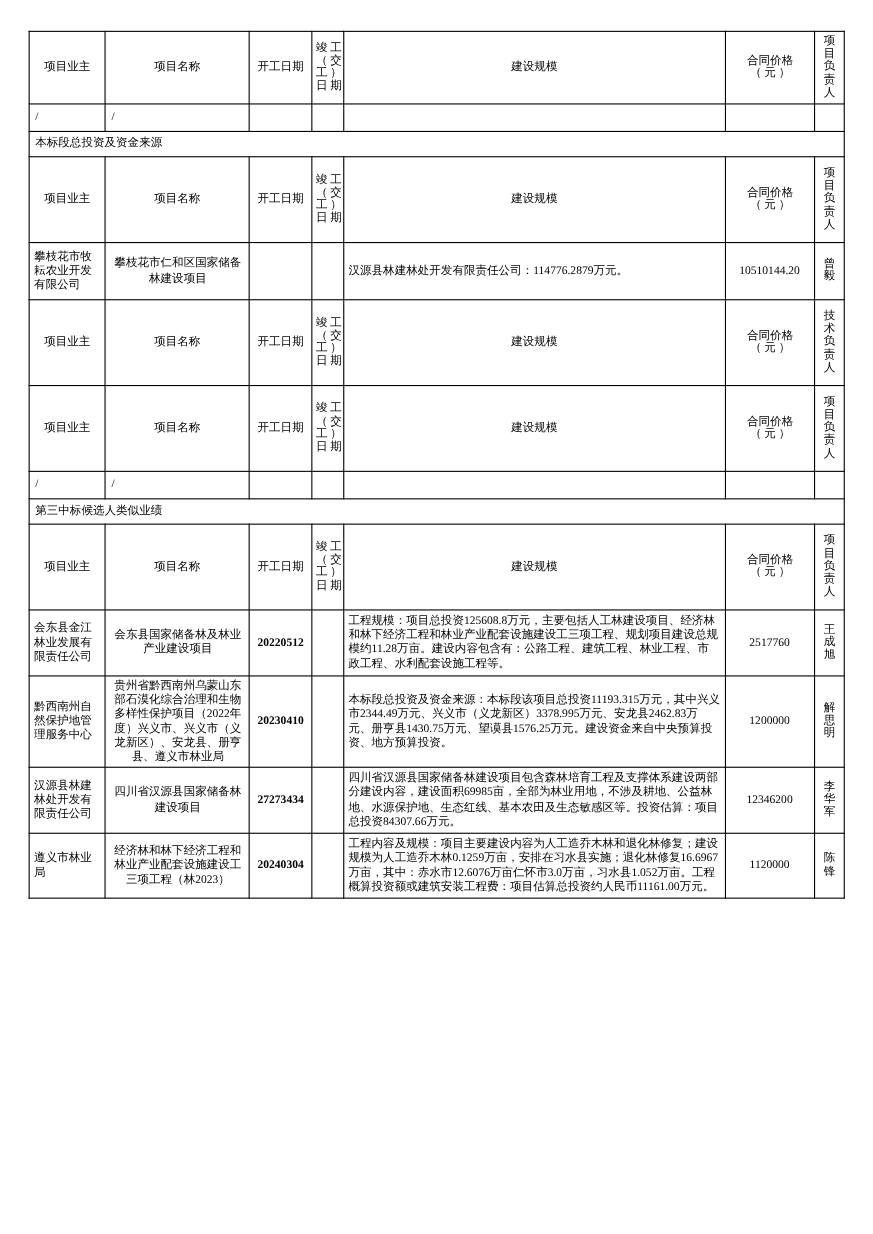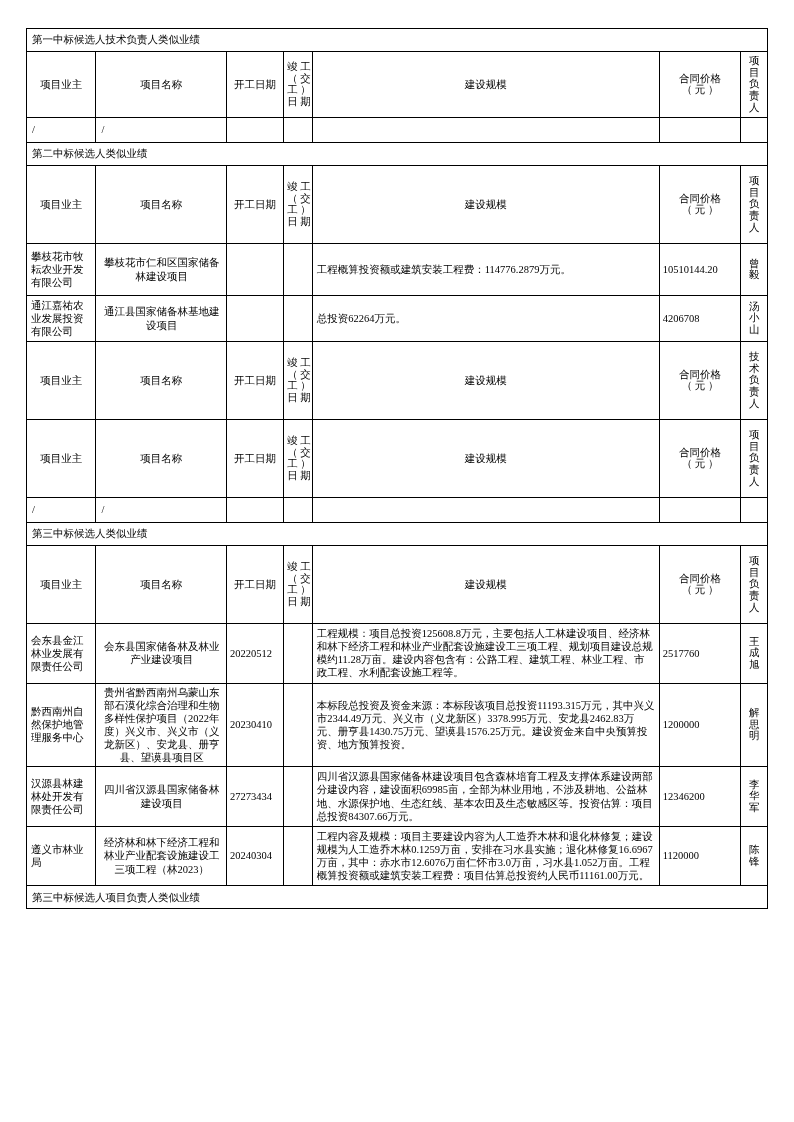--- a/index.html
+++ b/index.html
@@ -71,31 +71,33 @@
     line-height: 1.3;
     padding-left: 4px !important;
   }
   .scale-cell {
     text-align: left;
     font-size: 10.5px;
     line-height: 1.35;
     padding: 3px 4px !important;
   }
   .price-cell {
-    text-align: left;
+    text-align: center;
     font-size: 10.5px;
     padding-right: 4px !important;
   }
   .person-cell {
     text-align: center;
     font-size: 10.5px;
     line-height: 1.2;
   }
   .date-cell {
-    font-size: 10.5px;
+    text-align: center;
+    font-size: 10.5px;
+    font-weight: bold;
   }
   .h-head { height: 66px; }
   .h-head2 { height: 78px; }
   .h-row-a { height: 52px; }
   .h-row-b { height: 46px; }
   .h-row-d { height: 54px; }
   .h-row-e { height: 62px; }
   .h-row-f { height: 58px; }
   .h-row-g { height: 52px; }
   .vstack {
@@ -113,75 +115,63 @@
       <col style="width:68px">
       <col style="width:128px">
       <col style="width:56px">
       <col style="width:28px">
       <col style="width:340px">
       <col style="width:80px">
       <col style="width:26px">
     </colgroup>
     <tbody>
 
+      <tr class="h-head">
+        <td class="hdr">项目业主</td>
+        <td class="hdr">项目名称</td>
+        <td class="hdr">开工日期</td>
+        <td class="hdr-narrow">
+          <span class="vstack">竣&nbsp;工<br>（&nbsp;交<br>工&nbsp;）<br>日&nbsp;期</span>
+        </td>
+        <td class="hdr">建设规模</td>
+        <td class="hdr"><span class="vstack">合同价格<br>（&nbsp;元&nbsp;）</span></td>
+        <td class="vert-label"><span class="vstack">项<br>目<br>负<br>责<br>人</span></td>
+      </tr>
+      <tr class="slash-row">
+        <td>/</td>
+        <td>/</td>
+        <td></td>
+        <td></td>
+        <td></td>
+        <td></td>
+        <td></td>
+      </tr>
+
       <tr>
-        <td class="section-title" colspan="7">第一中标候选人技术负责人类似业绩</td>
-      </tr>
-      <tr class="h-head">
-        <td class="hdr">项目业主</td>
-        <td class="hdr">项目名称</td>
-        <td class="hdr">开工日期</td>
-        <td class="hdr-narrow">
-          <span class="vstack">竣&nbsp;工<br>（&nbsp;交<br>工&nbsp;）<br>日&nbsp;期</span>
-        </td>
-        <td class="hdr">建设规模</td>
-        <td class="hdr"><span class="vstack">合同价格<br>（&nbsp;元&nbsp;）</span></td>
-        <td class="vert-label"><span class="vstack">项<br>目<br>负<br>责<br>人</span></td>
-      </tr>
-      <tr class="slash-row">
-        <td>/</td>
-        <td>/</td>
-        <td></td>
-        <td></td>
-        <td></td>
-        <td></td>
-        <td></td>
-      </tr>
-
-      <tr>
-        <td class="section-title" colspan="7">第二中标候选人类似业绩</td>
+        <td class="section-title" colspan="7">本标段总投资及资金来源</td>
       </tr>
       <tr class="h-head2">
         <td class="hdr">项目业主</td>
         <td class="hdr">项目名称</td>
         <td class="hdr">开工日期</td>
         <td class="hdr-narrow">
           <span class="vstack">竣&nbsp;工<br>（&nbsp;交<br>工&nbsp;）<br>日&nbsp;期</span>
         </td>
         <td class="hdr">建设规模</td>
         <td class="hdr"><span class="vstack">合同价格<br>（&nbsp;元&nbsp;）</span></td>
         <td class="vert-label"><span class="vstack">项<br>目<br>负<br>责<br>人</span></td>
       </tr>
       <tr class="h-row-a">
         <td class="owner-cell">攀枝花市牧耘农业开发有限公司</td>
         <td class="name-cell">攀枝花市仁和区国家储备林建设项目</td>
         <td class="date-cell"></td>
         <td class="date-cell"></td>
-        <td class="scale-cell">工程概算投资额或建筑安装工程费：114776.2879万元。</td>
+        <td class="scale-cell">汉源县林建林处开发有限责任公司：114776.2879万元。</td>
         <td class="price-cell">10510144.20</td>
         <td class="person-cell"><span class="vstack">曾<br>毅</span></td>
-      </tr>
-      <tr class="h-row-b">
-        <td class="owner-cell">通江嘉祐农业发展投资有限公司</td>
-        <td class="name-cell">通江县国家储备林基地建设项目</td>
-        <td class="date-cell"></td>
-        <td class="date-cell"></td>
-        <td class="scale-cell">总投资62264万元。</td>
-        <td class="price-cell">4206708</td>
-        <td class="person-cell"><span class="vstack">汤<br>小<br>山</span></td>
       </tr>
 
       <tr class="h-head2">
         <td class="hdr">项目业主</td>
         <td class="hdr">项目名称</td>
         <td class="hdr">开工日期</td>
         <td class="hdr-narrow">
           <span class="vstack">竣&nbsp;工<br>（&nbsp;交<br>工&nbsp;）<br>日&nbsp;期</span>
         </td>
         <td class="hdr">建设规模</td>
@@ -228,21 +218,21 @@
         <td class="owner-cell">会东县金江林业发展有限责任公司</td>
         <td class="name-cell">会东县国家储备林及林业产业建设项目</td>
         <td class="date-cell">20220512</td>
         <td class="date-cell"></td>
         <td class="scale-cell">工程规模：项目总投资125608.8万元，主要包括人工林建设项目、经济林和林下经济工程和林业产业配套设施建设工三项工程、规划项目建设总规模约11.28万亩。建设内容包含有：公路工程、建筑工程、林业工程、市政工程、水利配套设施工程等。</td>
         <td class="price-cell">2517760</td>
         <td class="person-cell"><span class="vstack">王<br>成<br>旭</span></td>
       </tr>
       <tr class="h-row-e">
         <td class="owner-cell">黔西南州自然保护地管理服务中心</td>
-        <td class="name-cell">贵州省黔西南州乌蒙山东部石漠化综合治理和生物多样性保护项目（2022年度）兴义市、兴义市（义龙新区）、安龙县、册亨县、望谟县项目区</td>
+        <td class="name-cell">贵州省黔西南州乌蒙山东部石漠化综合治理和生物多样性保护项目（2022年度）兴义市、兴义市（义龙新区）、安龙县、册亨县、遵义市林业局</td>
         <td class="date-cell">20230410</td>
         <td class="date-cell"></td>
         <td class="scale-cell">本标段总投资及资金来源：本标段该项目总投资11193.315万元，其中兴义市2344.49万元、兴义市（义龙新区）3378.995万元、安龙县2462.83万元、册亨县1430.75万元、望谟县1576.25万元。建设资金来自中央预算投资、地方预算投资。</td>
         <td class="price-cell">1200000</td>
         <td class="person-cell"><span class="vstack">解<br>思<br>明</span></td>
       </tr>
       <tr class="h-row-f">
         <td class="owner-cell">汉源县林建林处开发有限责任公司</td>
         <td class="name-cell">四川省汉源县国家储备林建设项目</td>
         <td class="date-cell">27273434</td>
@@ -254,19 +244,16 @@
       <tr class="h-row-g">
         <td class="owner-cell">遵义市林业局</td>
         <td class="name-cell">经济林和林下经济工程和林业产业配套设施建设工三项工程（林2023）</td>
         <td class="date-cell">20240304</td>
         <td class="date-cell"></td>
         <td class="scale-cell">工程内容及规模：项目主要建设内容为人工造乔木林和退化林修复；建设规模为人工造乔木林0.1259万亩，安排在习水县实施；退化林修复16.6967万亩，其中：赤水市12.6076万亩仁怀市3.0万亩，习水县1.052万亩。工程概算投资额或建筑安装工程费：项目估算总投资约人民币11161.00万元。</td>
         <td class="price-cell">1120000</td>
         <td class="person-cell"><span class="vstack">陈<br>锋</span></td>
       </tr>
 
-      <tr>
-        <td class="section-title" colspan="7">第三中标候选人项目负责人类似业绩</td>
-      </tr>
 
     </tbody>
   </table>
 </div>
 
 </body></html>

